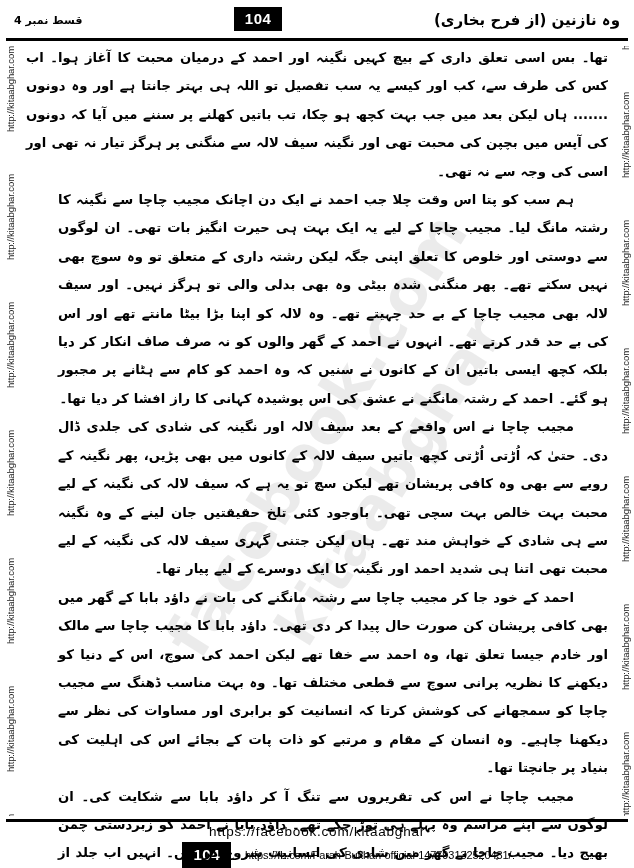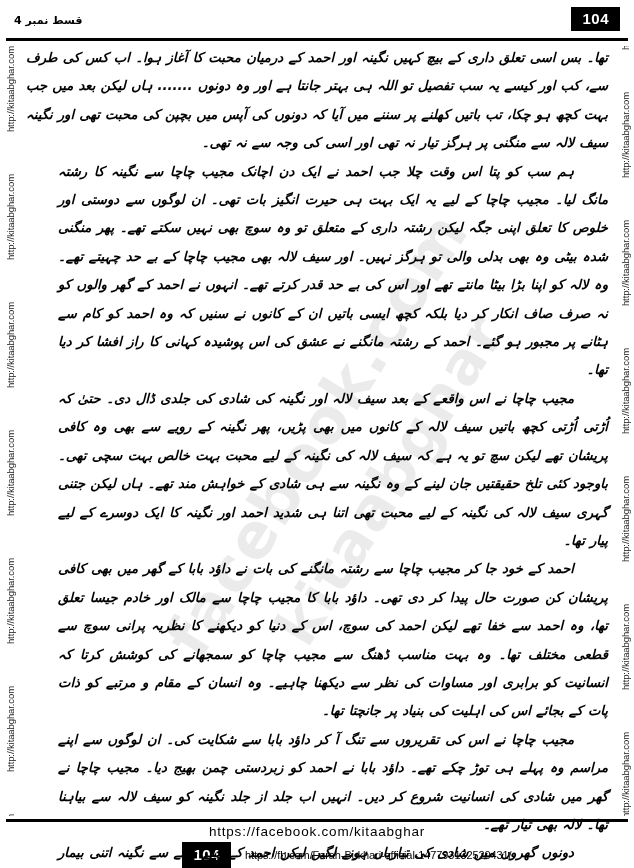--- a/index.html
+++ b/index.html
@@ -88,21 +88,20 @@
 
   
   .body-area {
     position: absolute;
     top: 44px;
     bottom: 50px;
     left: 26px;
     right: 26px;
     direction: rtl;
     z-index: 4;
-    font-style: italic;
   }
   .para {
     margin: 0 0 0 0;
     font-family: "DejaVu Sans", sans-serif;
     font-size: 13.2px;
     line-height: 28.4px;
     text-align: justify;
     text-align-last: center;
     font-weight: 600;
     letter-spacing: -0.2px;
@@ -234,20 +233,21 @@
 <body>
 
 <div class="page">
 
   <div class="wm-layer">
     <div class="wm-diagonal">facebook.com</div>
     <div class="wm-diagonal two">kitaabghar</div>
   </div>
 
   <div class="header">
+    <div class="header-title">وہ نازنین (از فرح بخاری)</div>
     <div class="page-badge">104</div>
     <div class="header-episode">قسط نمبر 4</div>
   </div>
   <div class="rule-top"></div>
 
   <div class="body-area">
     <p class="para last-right">تھا۔ بس اسی تعلق داری کے بیچ کہیں نگینہ اور احمد کے درمیان محبت کا آغاز ہوا۔ اب کس کی طرف سے، کب اور کیسے یہ سب تفصیل تو اللہ ہی بہتر جانتا ہے اور وہ دونوں ....... ہاں لیکن بعد میں جب بہت کچھ ہو چکا، تب باتیں کھلنے پر سننے میں آیا کہ دونوں کی آپس میں بچپن کی محبت تھی اور نگینہ سیف لالہ سے منگنی پر ہرگز تیار نہ تھی اور اسی کی وجہ سے نہ تھی۔</p>
     <p class="para indent last-right">ہم سب کو پتا اس وقت چلا جب احمد نے ایک دن اچانک مجیب چاچا سے نگینہ کا رشتہ مانگ لیا۔ مجیب چاچا کے لیے یہ ایک بہت ہی حیرت انگیز بات تھی۔ ان لوگوں سے دوستی اور خلوص کا تعلق اپنی جگہ لیکن رشتہ داری کے متعلق تو وہ سوچ بھی نہیں سکتے تھے۔ پھر منگنی شدہ بیٹی وہ بھی بدلی والی تو ہرگز نہیں۔ اور سیف لالہ بھی مجیب چاچا کے بے حد چہیتے تھے۔ وہ لالہ کو اپنا بڑا بیٹا مانتے تھے اور اس کی بے حد قدر کرتے تھے۔ انہوں نے احمد کے گھر والوں کو نہ صرف صاف انکار کر دیا بلکہ کچھ ایسی باتیں ان کے کانوں نے سنیں کہ وہ احمد کو کام سے ہٹانے پر مجبور ہو گئے۔ احمد کے رشتہ مانگنے نے عشق کی اس پوشیدہ کہانی کا راز افشا کر دیا تھا۔</p>
     <p class="para indent last-right">مجیب چاچا نے اس واقعے کے بعد سیف لالہ اور نگینہ کی شادی کی جلدی ڈال دی۔ حتیٰ کہ اُڑتی اُڑتی کچھ باتیں سیف لالہ کے کانوں میں بھی پڑیں، پھر نگینہ کے رویے سے بھی وہ کافی پریشان تھے لیکن سچ تو یہ ہے کہ سیف لالہ کی نگینہ کے لیے محبت بہت خالص بہت سچی تھی۔ باوجود کئی تلخ حقیقتیں جان لینے کے وہ نگینہ سے ہی شادی کے خواہش مند تھے۔ ہاں لیکن جتنی گہری سیف لالہ کی نگینہ کے لیے محبت تھی اتنا ہی شدید احمد اور نگینہ کا ایک دوسرے کے لیے پیار تھا۔</p>
     <p class="para indent last-right">احمد کے خود جا کر مجیب چاچا سے رشتہ مانگنے کی بات نے داؤد بابا کے گھر میں بھی کافی پریشان کن صورت حال پیدا کر دی تھی۔ داؤد بابا کا مجیب چاچا سے مالک اور خادم جیسا تعلق تھا، وہ احمد سے خفا تھے لیکن احمد کی سوچ، اس کے دنیا کو دیکھنے کا نظریہ پرانی سوچ سے قطعی مختلف تھا۔ وہ بہت مناسب ڈھنگ سے مجیب چاچا کو سمجھانے کی کوشش کرتا کہ انسانیت کو برابری اور مساوات کی نظر سے دیکھنا چاہیے۔ وہ انسان کے مقام و مرتبے کو ذات پات کے بجائے اس کی اہلیت کی بنیاد پر جانچتا تھا۔</p>

